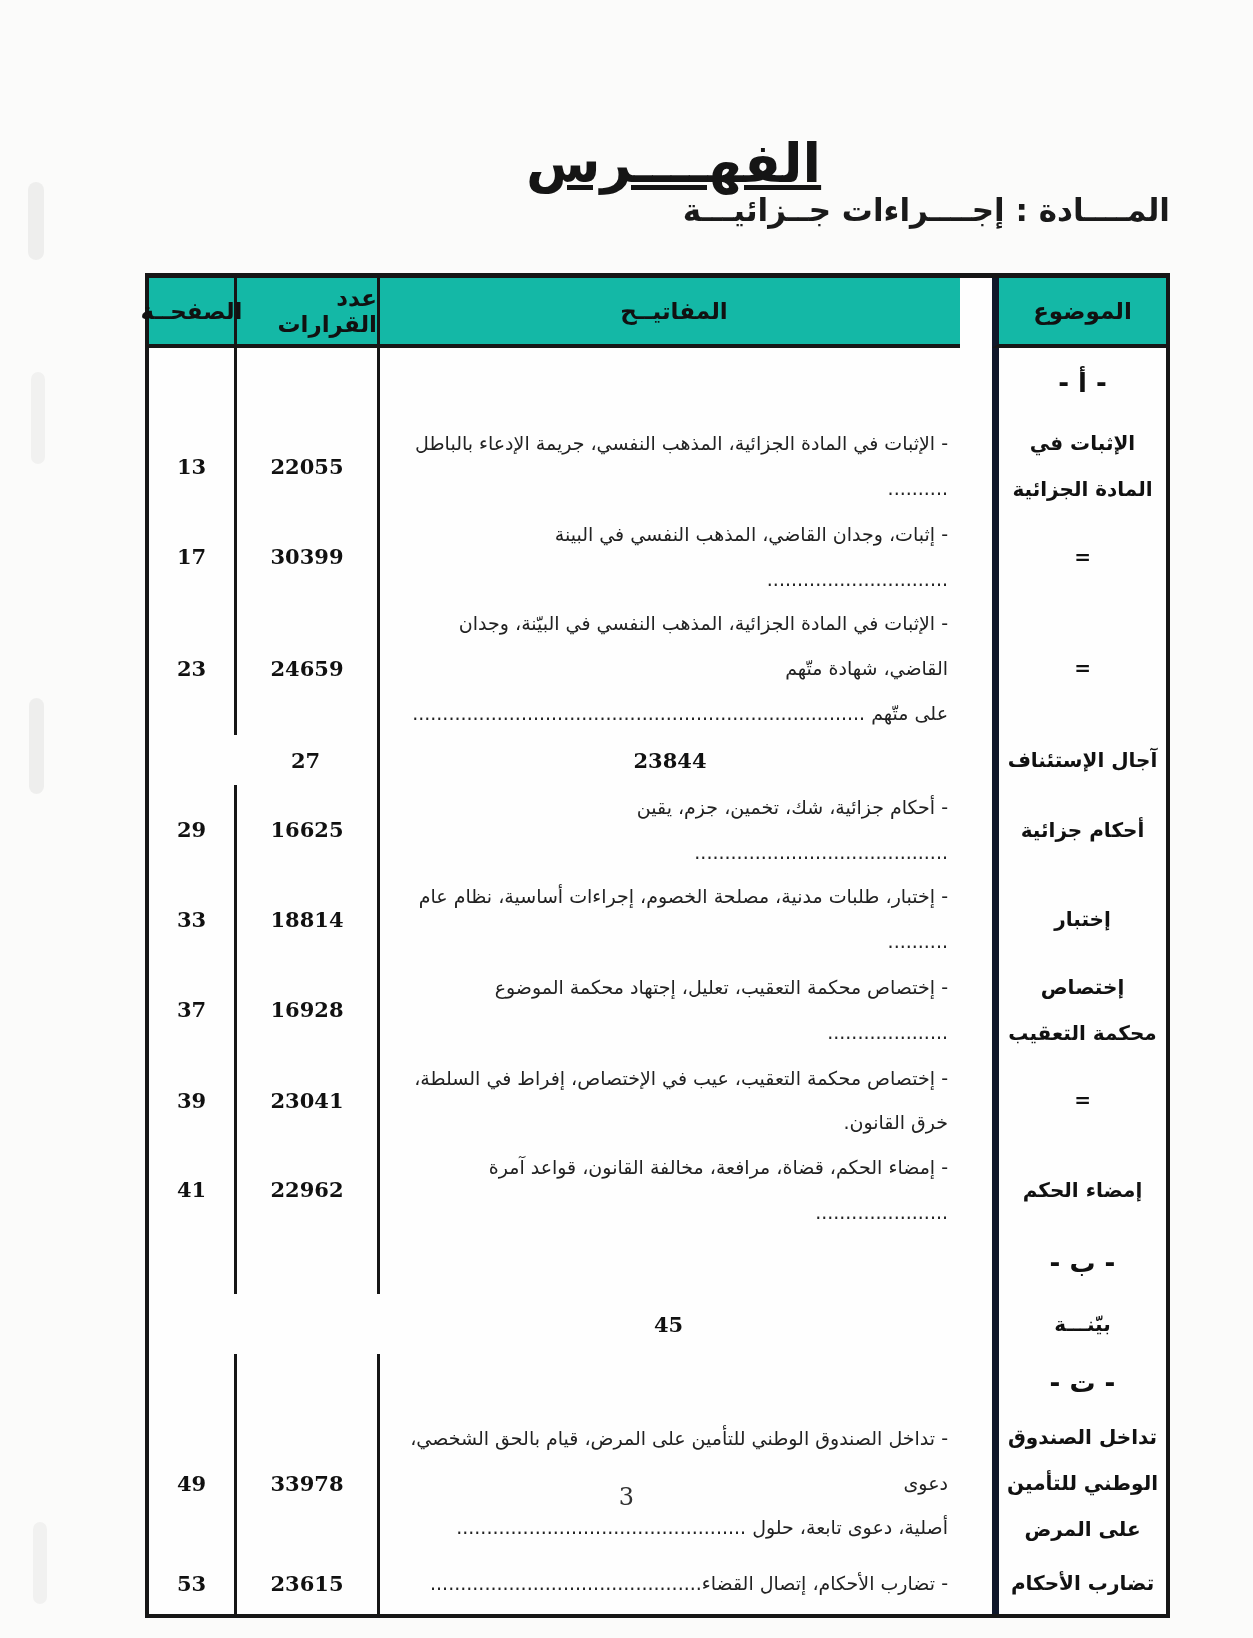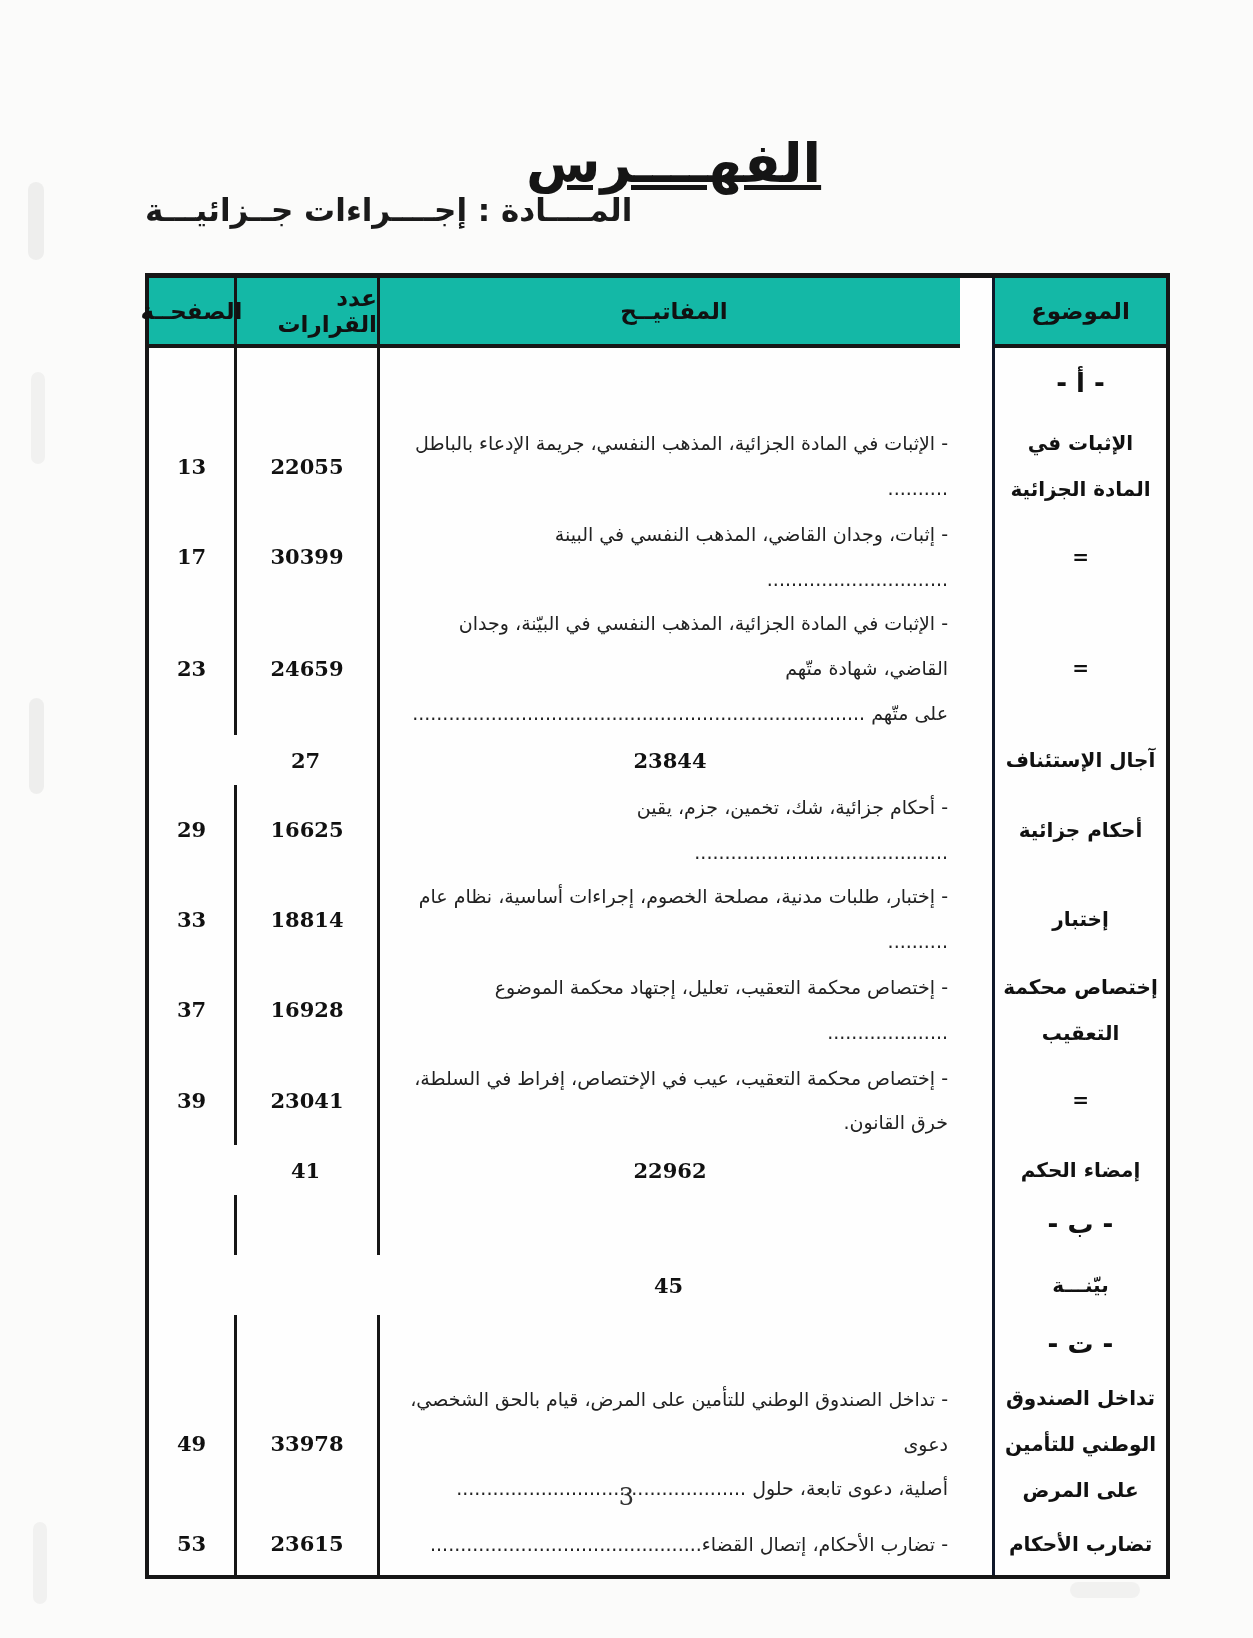--- a/index.html
+++ b/index.html
@@ -14,38 +14,38 @@
   }
   .smudge{position:absolute;border-radius:10px;pointer-events:none;}
 
   .doc-title{
     position:absolute;left:145px;top:116px;width:1025px;
     text-align:center;font-size:54px;font-weight:900;color:#151515;
     letter-spacing:1px;margin:16px;text-decoration:underline;
   }
   .doc-subtitle{
     position:absolute;left:145px;top:192px;width:1025px;
-    text-align:left;font-size:31px;font-weight:800;color:#1a1a1a;margin:0;
+    text-align:right;font-size:31px;font-weight:800;color:#1a1a1a;margin:0;
   }
 
   .toc-table{
     position:absolute;left:145px;top:273px;width:1025px;
     border:4px solid #161616;border-top-width:5px;
     background:#fefefe;
     box-sizing:border-box;
   }
   .trow{
     display:grid;
     grid-template-columns:206px 583px 143px 85px; 
     align-items:center;
   }
   .cell{box-sizing:border-box;min-height:100%;display:flex;align-items:center;}
   .cell.keys,.cell.decisions,.cell.pagecol{}
   
-  .cell.subject{border-left:3px solid #0f172a;margin-left:32px;}
+  .cell.subject{border-left:7px solid #0f172a;margin-left:32px;}
   .cell.keys{border-left:3px solid #161616;padding-left:8px;}
   .cell.decisions{border-left:3px solid #161616;}
 
   .thead .cell{
     background:#14b8a6;
     border-bottom:4px solid #161616;
     justify-content:center;
     font-weight:800;font-size:23px;
     min-height:70px;
   }
@@ -157,20 +157,21 @@
 
     <div class="trow" style="min-height:50px">
       <div class="cell subject">=</div>
       <div class="cell keys">- إختصاص محكمة التعقيب، عيب في الإختصاص، إفراط في السلطة، خرق القانون.</div>
       <div class="cell decisions">23041</div>
       <div class="cell pagecol">39</div>
     </div>
 
     <div class="trow" style="min-height:50px">
       <div class="cell subject">إمضاء الحكم</div>
+      <div class="cell keys">- إمضاء الحكم، قضاة، مرافعة، مخالفة القانون، قواعد آمرة ......................</div>
       <div class="cell decisions">22962</div>
       <div class="cell pagecol">41</div>
     </div>
 
     <div class="trow" style="min-height:60px">
       <div class="cell subject section-label">- ب -</div>
       <div class="cell keys"></div>
       <div class="cell decisions"></div>
       <div class="cell pagecol"></div>
     </div>

